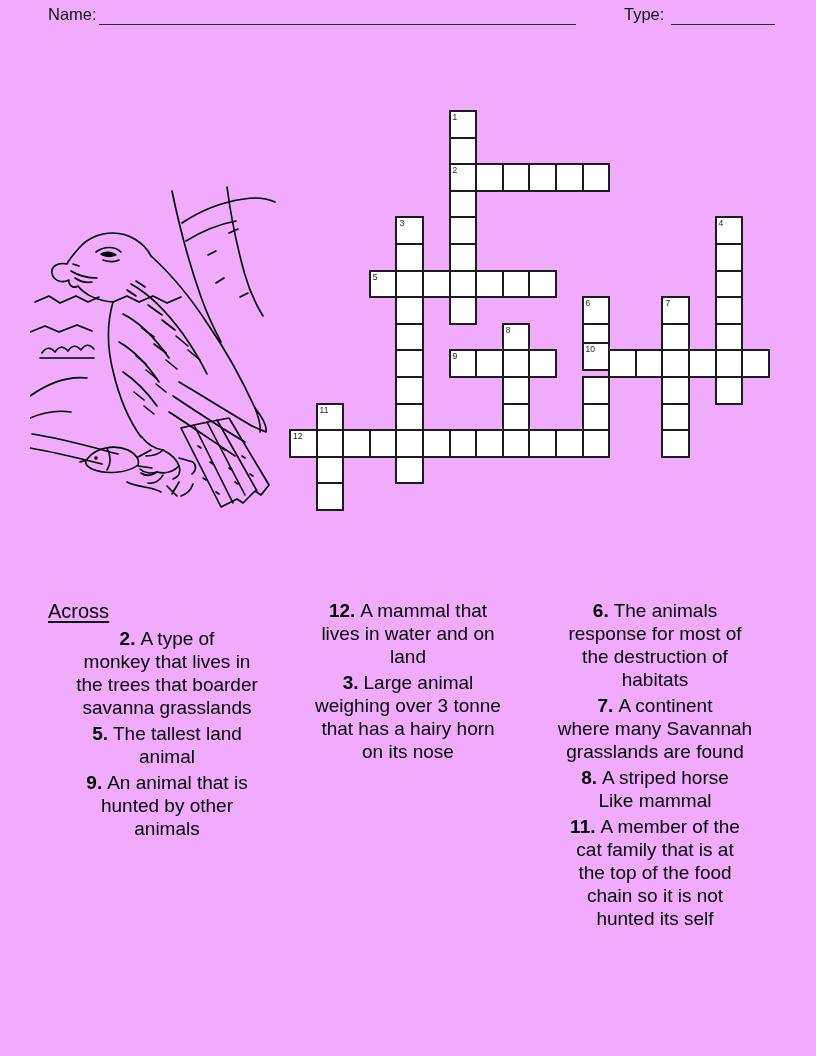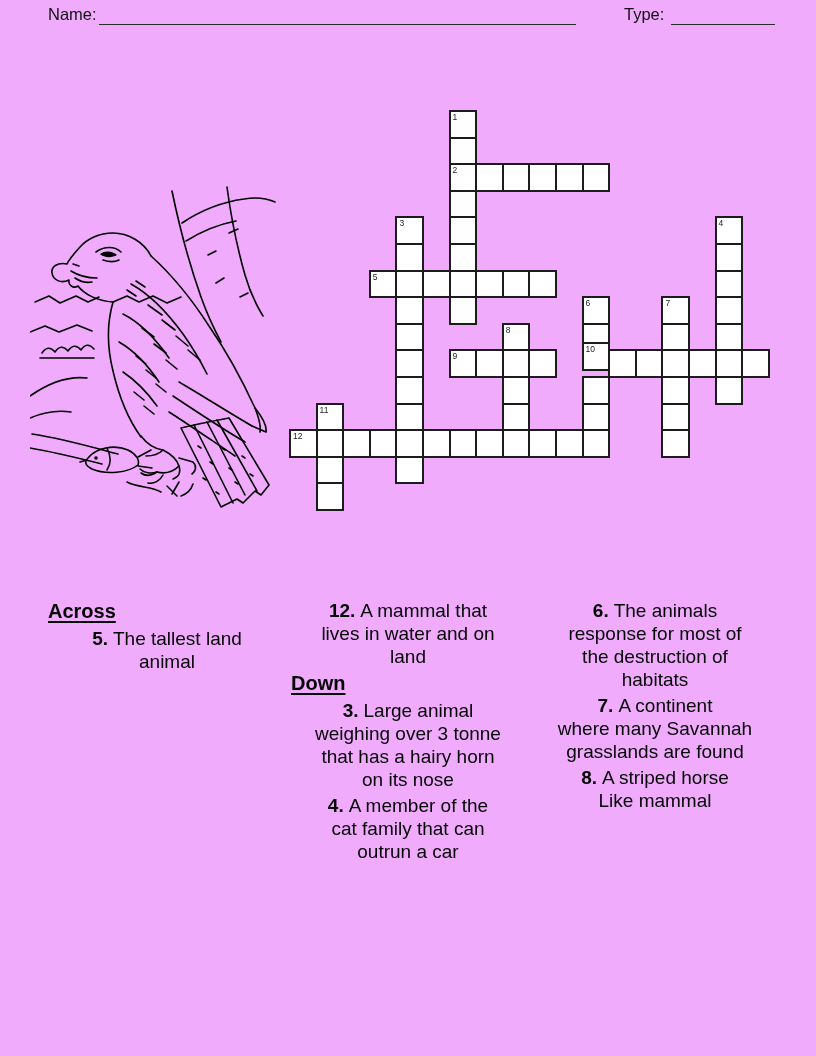--- a/index.html
+++ b/index.html
@@ -22,21 +22,21 @@
     border:2px solid #1c1c1c;background:#fff;
   }
   .cell .num{
     position:absolute;top:0px;left:2px;font-size:8.5px;line-height:10px;color:#222;
   }
   
   .eagle{position:absolute;left:30px;top:185px;}
   
   .clues-col{position:absolute;top:599px;font-size:19px;line-height:23px;color:#050505;}
   .clues-col h3{
-    font-size:20px;line-height:24px;font-weight:bold;margin:0 0 4px 0;
+    font-size:20px;line-height:24px;font-weight:normal;margin:0 0 4px 0;
     text-decoration:underline;text-decoration-thickness:2px;text-underline-offset:3px;
   }
   .clue{margin:0 0 3px 0;text-align:center;}
   .clue b{font-weight:bold;margin-right:5px;}
   .clue .ct{white-space:pre-line;}
 </style>
 </head>
 <body>
 
 <div class="page">
@@ -200,43 +200,51 @@
       <div class="cell" style="left: 368.8px; top: 429.2px;"></div>
       <div class="cell" style="left: 422px; top: 429.2px;"></div>
       <div class="cell" style="left: 448.6px; top: 429.2px;"></div>
       <div class="cell" style="left: 475.2px; top: 429.2px;"></div>
       <div class="cell" style="left: 528.4px; top: 429.2px;"></div>
       <div class="cell" style="left: 555px; top: 429.2px;"></div>
     </div>
 
   <div class="clues-col" style="left:48px;width:238px">
     <h3>Across</h3>
+    <p class="clue"><b>2.</b><span class="ct">A type of
+monkey that lives in
+the trees that boarder
+savanna grasslands</span></p>
     <p class="clue"><b>5.</b><span class="ct">The tallest land
 animal</span></p>
+    <p class="clue"><b>9.</b><span class="ct">An animal that is
+hunted by other
+animals</span></p>
   </div>
 
   <div class="clues-col" style="left:291px;width:234px">
     <p class="clue"><b>12.</b><span class="ct">A mammal that
 lives in water and on
 land</span></p>
-    <h3>Down</h3>
     <p class="clue"><b>3.</b><span class="ct">Large animal
 weighing over 3 tonne
 that has a hairy horn
 on its nose</span></p>
-    <p class="clue"><b>4.</b><span class="ct">A member of the
-cat family that can
-outrun a car</span></p>
   </div>
 
   <div class="clues-col" style="left:532px;width:246px">
     <p class="clue"><b>6.</b><span class="ct">The animals
 response for most of
 the destruction of
 habitats</span></p>
     <p class="clue"><b>7.</b><span class="ct">A continent
 where many Savannah
 grasslands are found</span></p>
     <p class="clue"><b>8.</b><span class="ct">A striped horse
 Like mammal</span></p>
+    <p class="clue"><b>11.</b><span class="ct">A member of the
+cat family that is at
+the top of the food
+chain so it is not
+hunted its self</span></p>
   </div>
 
 </div>
 
 </body></html>

